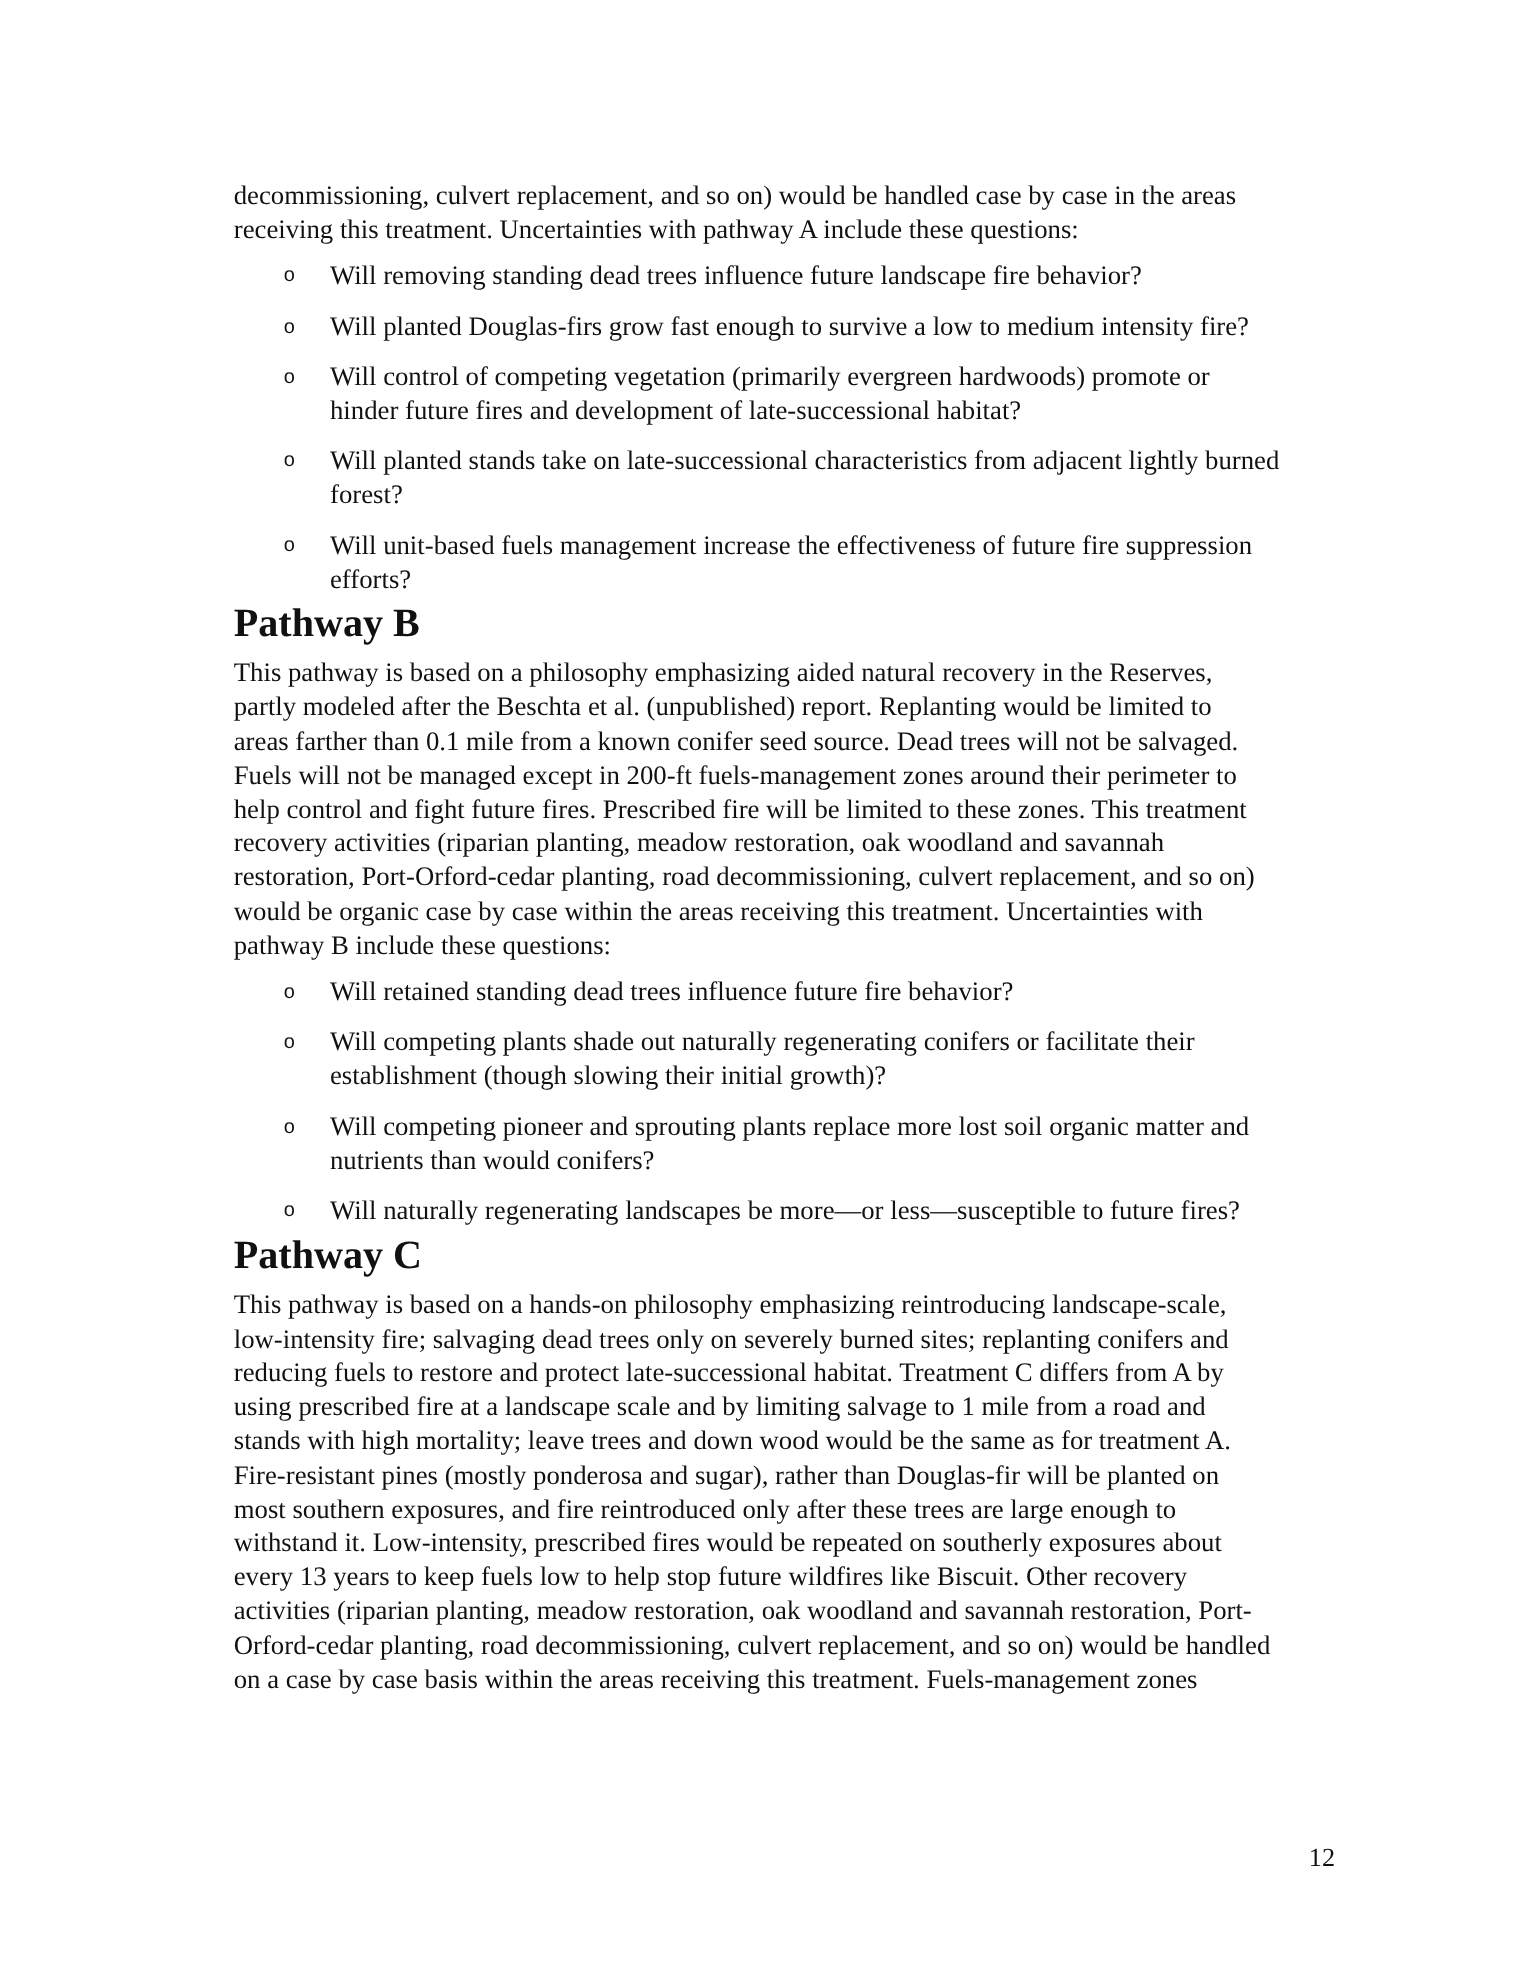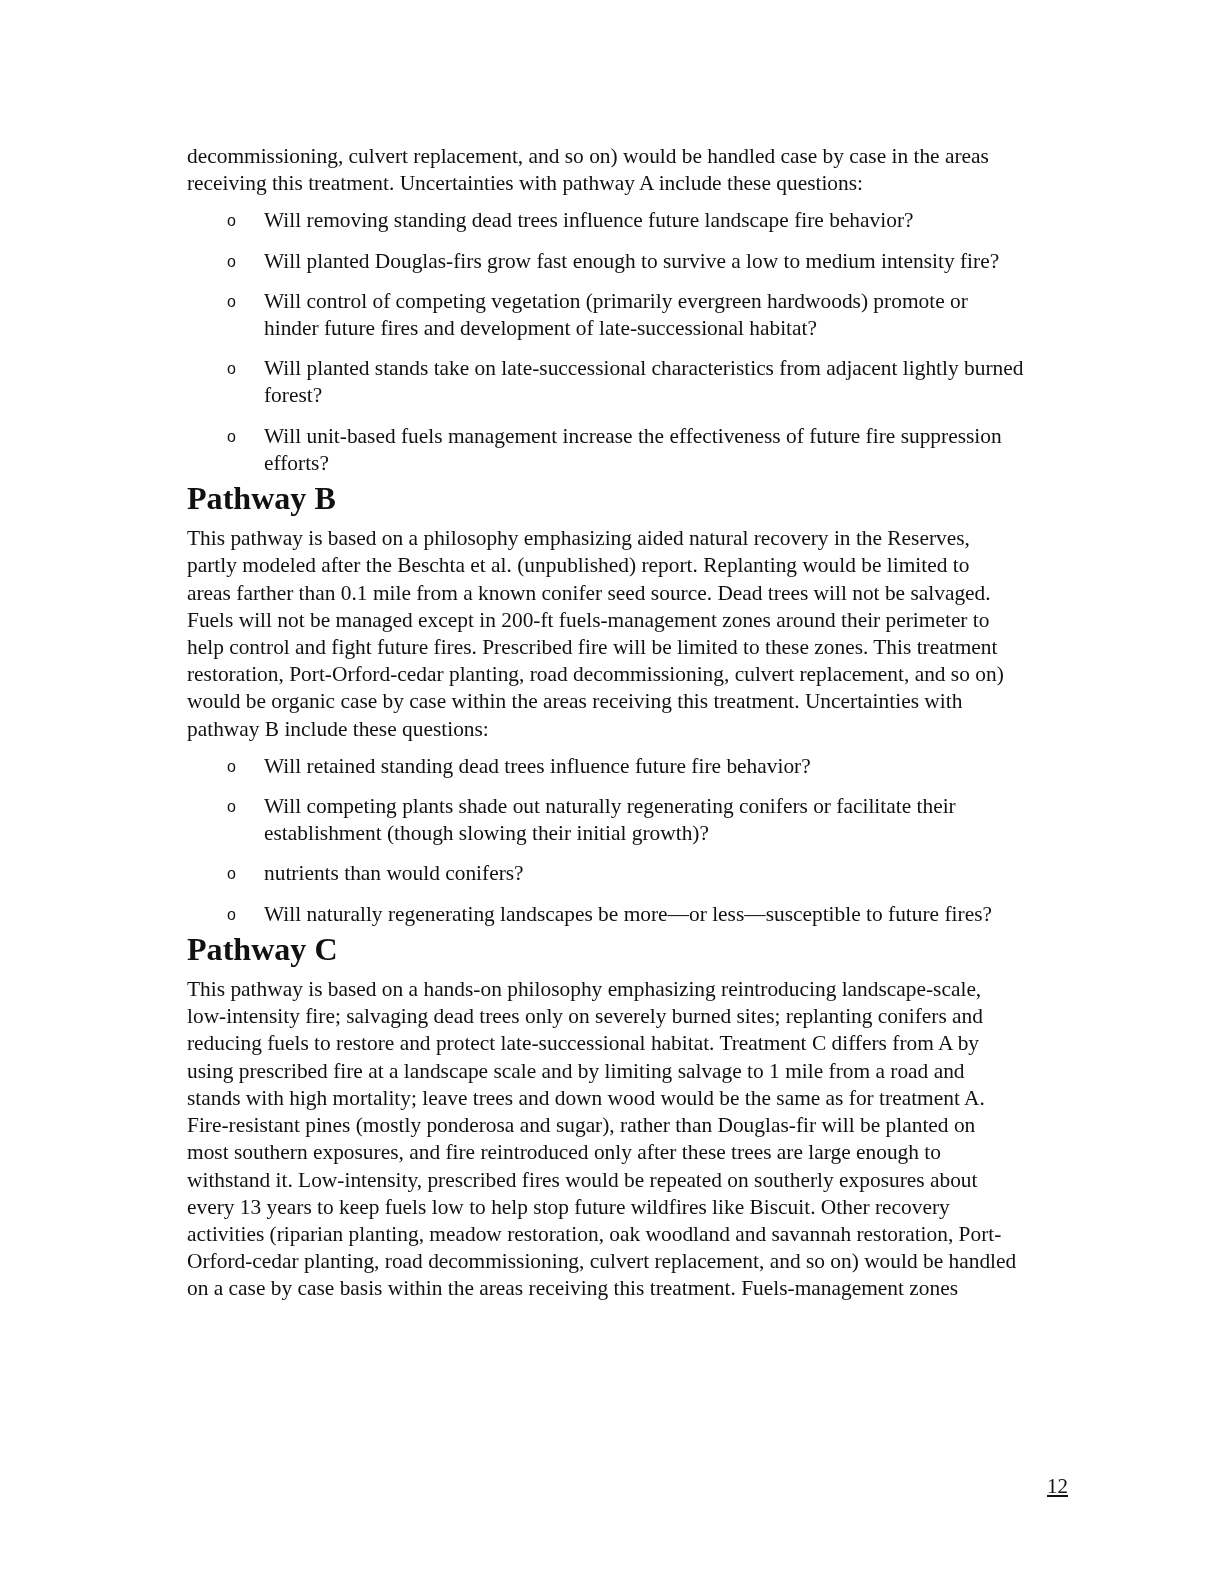--- a/index.html
+++ b/index.html
@@ -50,21 +50,20 @@
     .heading {
       font-weight: bold;
       margin: 0 0 13px 0;
     }
     .page-number {
       position: absolute;
       left: 1047px;
       top: 1474px;
       font-size: 21px;
       font-family: "Liberation Serif", "DejaVu Serif", serif;
-      text-decoration: underline;
     }
   </style>
 </head>
 <body>
 
 <div class="page">
 
   <p class="para">
     <span class="line">decommissioning, culvert replacement, and so on) would be handled case by case in the areas</span>
     <span class="line">receiving this treatment. Uncertainties with pathway A include these questions:</span>
@@ -97,37 +96,39 @@
   </ul>
 
   <h2 class="para heading">Pathway B</h2>
 
   <p class="para">
     <span class="line">This pathway is based on a philosophy emphasizing aided natural recovery in the Reserves,</span>
     <span class="line">partly modeled after the Beschta et al. (unpublished) report.  Replanting would be limited to</span>
     <span class="line">areas farther than 0.1 mile from a known conifer seed source.  Dead trees will not be salvaged.</span>
     <span class="line">Fuels will not be managed except in 200-ft fuels-management zones around their perimeter to</span>
     <span class="line">help control and fight future fires.  Prescribed fire will be limited to these zones.  This treatment</span>
+    <span class="line">recovery activities (riparian planting, meadow restoration, oak woodland and savannah</span>
     <span class="line">restoration, Port-Orford-cedar planting, road decommissioning, culvert replacement, and so on)</span>
     <span class="line">would be organic case by case within the areas receiving this treatment. Uncertainties with</span>
     <span class="line">pathway B include these questions:</span>
   </p>
 
   <ul class="bullets">
     <li class="bullet">
       <span class="bullet-marker">o</span>
       <span class="line">Will retained standing dead trees influence future fire behavior?</span>
     </li>
     <li class="bullet">
       <span class="bullet-marker">o</span>
       <span class="line">Will competing plants shade out naturally regenerating conifers or facilitate their</span>
       <span class="line">establishment (though slowing their initial growth)?</span>
     </li>
     <li class="bullet">
       <span class="bullet-marker">o</span>
+      <span class="line">Will competing pioneer and sprouting plants replace more lost soil organic matter and</span>
       <span class="line">nutrients than would conifers?</span>
     </li>
     <li class="bullet" style="margin-bottom:8px;">
       <span class="bullet-marker">o</span>
       <span class="line">Will naturally regenerating landscapes be more—or less—susceptible to future fires?</span>
     </li>
   </ul>
 
   <h2 class="para heading">Pathway C</h2>
 

